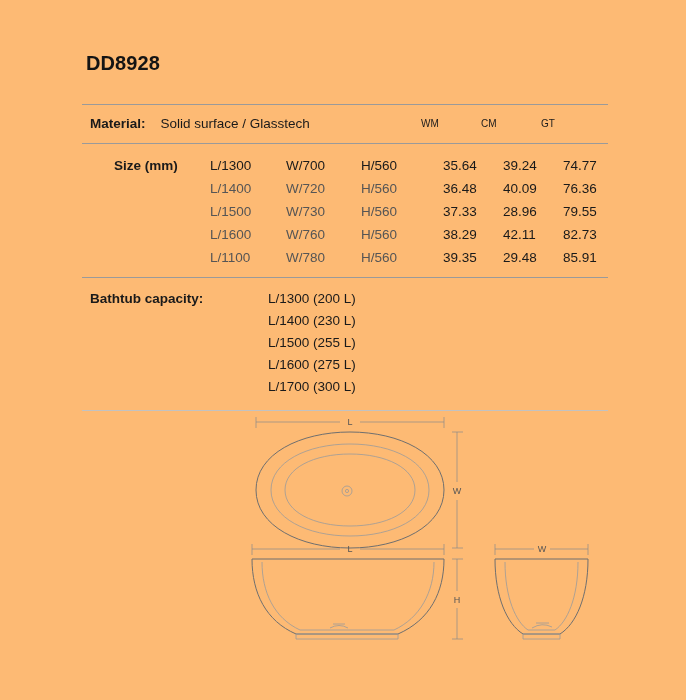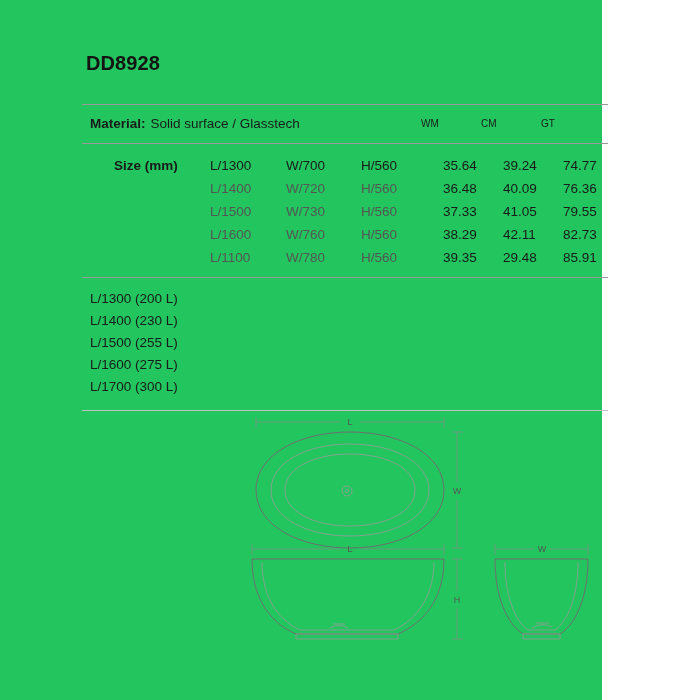--- a/index.html
+++ b/index.html
@@ -6,22 +6,22 @@
   html, body {
     margin: 0; padding: 0;
     width: 700px; height: 700px;
     background: #ffffff;
     font-family: "Liberation Sans", sans-serif;
     color: #1a1a1a;
     overflow: hidden;
   }
   .page {
     position: relative;
-    width: 602px; height: 700px;
-    background: #22c55e;
+    width: 686px; height: 700px;
+    background: #fdba74;
   }
 
   
   .title-row {
     position: absolute;
     left: 86px; top: 52px;
     display: flex;
     align-items: baseline;
     gap: 9px;
   }
@@ -65,21 +65,21 @@
   .c-w       { width: 75px; flex: 0 0 75px; }
   .c-h       { width: 82px; flex: 0 0 82px; }
   .c-wm      { width: 60px; flex: 0 0 60px; }
   .c-cm      { width: 60px; flex: 0 0 60px; }
   .c-gt      { width: 60px; flex: 0 0 60px; }
 
   
   .material-band { padding: 9px 0 9px 8px; }
   .material-band .row { align-items: center; }
   .mat-label { font-weight: 700; font-size: 13.5px; }
-  .mat-value { font-size: 13.5px; margin-left: 5px; }
+  .mat-value { font-size: 13.5px; margin-left: 15px; }
   .mat-left { display: flex; width: 331px; flex: 0 0 331px; }
   .hdr { font-size: 10px; color: #1a1a1a; }
 
   
   .size-band { padding: 10px 0 8px 8px; }
   .size-band .row { padding: 1.5px 0; }
   .size-label {
     font-weight: 700;
     font-size: 13.5px;
   }
@@ -151,21 +151,21 @@
         <div class="c-wm">36.48</div>
         <div class="c-cm">40.09</div>
         <div class="c-gt">76.36</div>
       </div>
       <div class="row">
         <div class="c-label"></div>
         <div class="c-l muted">L/1500</div>
         <div class="c-w muted">W/730</div>
         <div class="c-h muted">H/560</div>
         <div class="c-wm">37.33</div>
-        <div class="c-cm">41.05</div>
+        <div class="c-cm">28.96</div>
         <div class="c-gt">79.55</div>
       </div>
       <div class="row">
         <div class="c-label"></div>
         <div class="c-l muted">L/1600</div>
         <div class="c-w muted">W/760</div>
         <div class="c-h muted">H/560</div>
         <div class="c-wm">38.29</div>
         <div class="c-cm">42.11</div>
         <div class="c-gt">82.73</div>
@@ -178,20 +178,21 @@
         <div class="c-wm">39.35</div>
         <div class="c-cm">29.48</div>
         <div class="c-gt">85.91</div>
       </div>
     </div>
 
     <div class="rule"></div>
 
     <div class="band cap-band">
       <div class="row">
+        <div class="cap-label">Bathtub capacity:</div>
         <div class="cap-list">
           <div>L/1300 (200 L)</div>
           <div>L/1400 (230 L)</div>
           <div>L/1500 (255 L)</div>
           <div>L/1600 (275 L)</div>
           <div>L/1700 (300 L)</div>
         </div>
       </div>
     </div>
 

